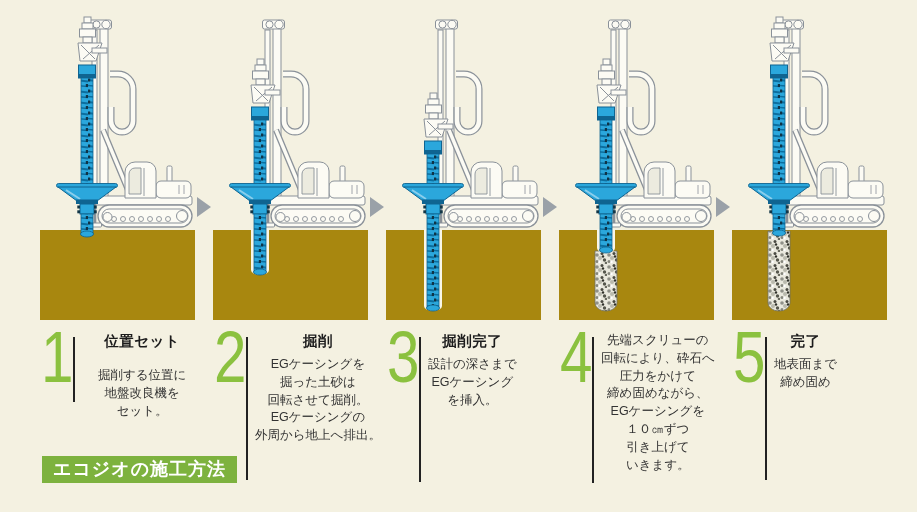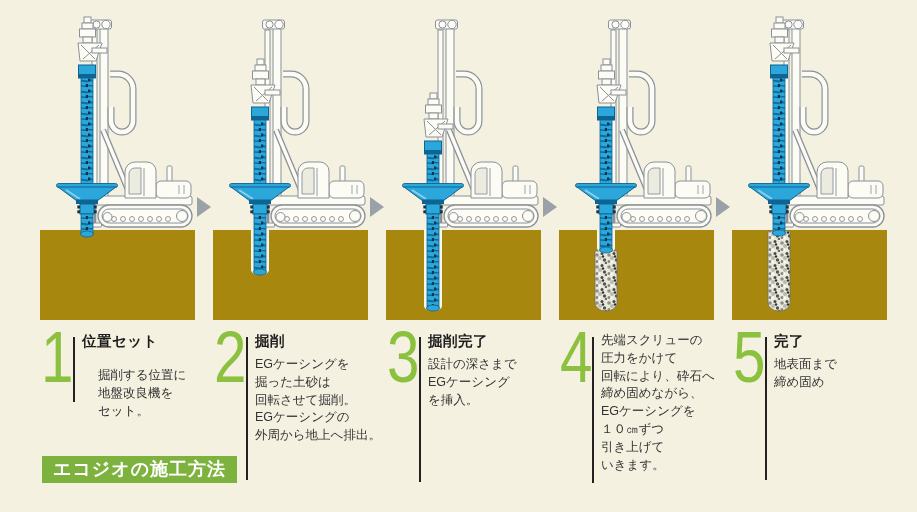--- a/index.html
+++ b/index.html
@@ -18,21 +18,21 @@
     border-top:10px solid transparent;border-bottom:10px solid transparent;
     border-left:14px solid var(--arrow,#9aa1a8);
   }
   .caption{position:relative;height:192px;}
   .num{
     position:absolute;left:1px;top:4px;font-size:73px;line-height:.9;
     color:var(--green,#8bc13f);transform:scaleX(.8);transform-origin:left top;
     letter-spacing:-2px;font-weight:400;
   }
   .vline{position:absolute;left:33px;top:17px;width:2px;background:var(--line,#222);}
-  .txt{position:absolute;left:42px;top:12px;white-space:nowrap;}
+  .txt{position:absolute;left:42px;top:12px;white-space:nowrap;text-align:center;}
   .txt h3{margin:0 0 5px 0;font-size:14.5px;color:var(--title,#1c1c1c);letter-spacing:.5px;}
   .txt .ln{display:block;font-size:12.5px;line-height:17.8px;color:var(--body,#333);}
   .badge{
     position:absolute;left:42px;top:456px;background:var(--badge,#7db23e);
     color:#fff;font-weight:bold;font-size:18px;line-height:27px;padding:0 11px;
     letter-spacing:1px;
   }
 </style>
 </head>
 <body>
@@ -406,22 +406,22 @@
             <ellipse cx="47" cy="250" rx="6.5" ry="3" fill="#2ba7dc" stroke="#0f6491" stroke-width="0.8"></ellipse>
           </svg>
       <div class="arrow"></div>
     </div>
     <div class="caption">
       <div class="num">4</div>
       <div class="vline" style="height: 146px;"></div>
       <div class="txt">
         <p style="margin:0">
               <span class="ln">先端スクリューの</span>
+              <span class="ln">回転により、砕石へ</span>
               <span class="ln">圧力をかけて</span>
-              <span class="ln">回転により、砕石へ</span>
               <span class="ln">締め固めながら、</span>
               <span class="ln">EGケーシングを</span>
               <span class="ln">１０㎝ずつ</span>
               <span class="ln">引き上げて</span>
               <span class="ln">いきます。</span>
             </p>
       </div>
     </div>
   </section>
 

